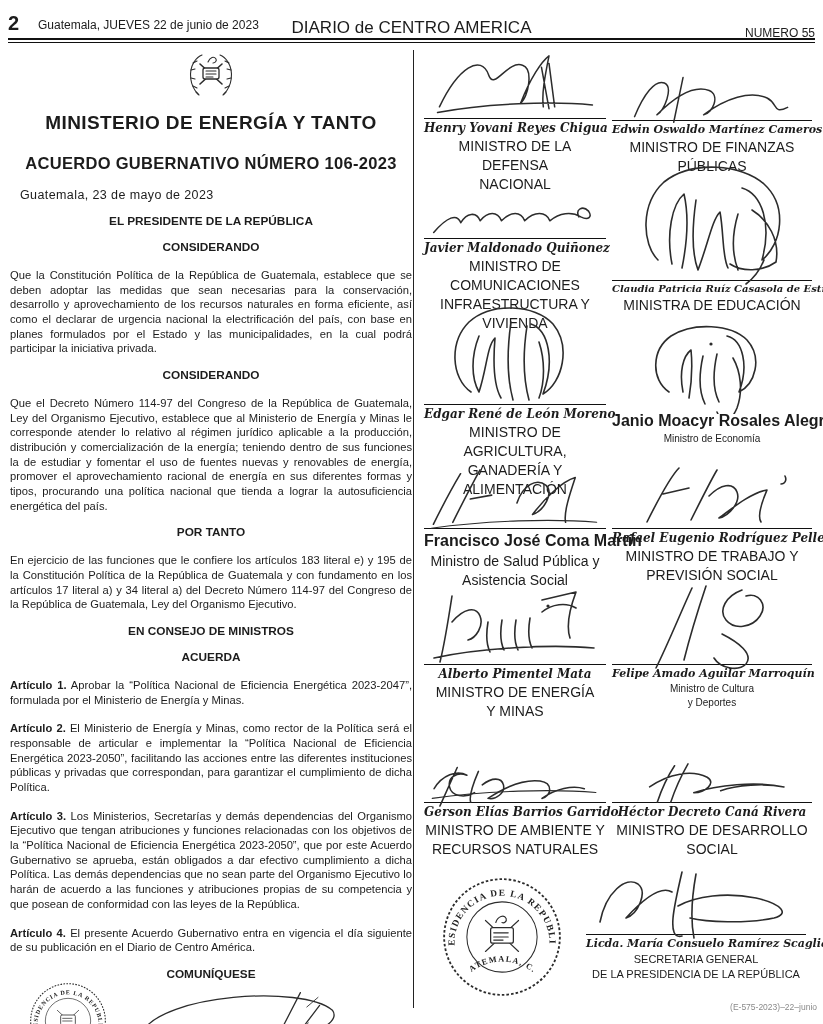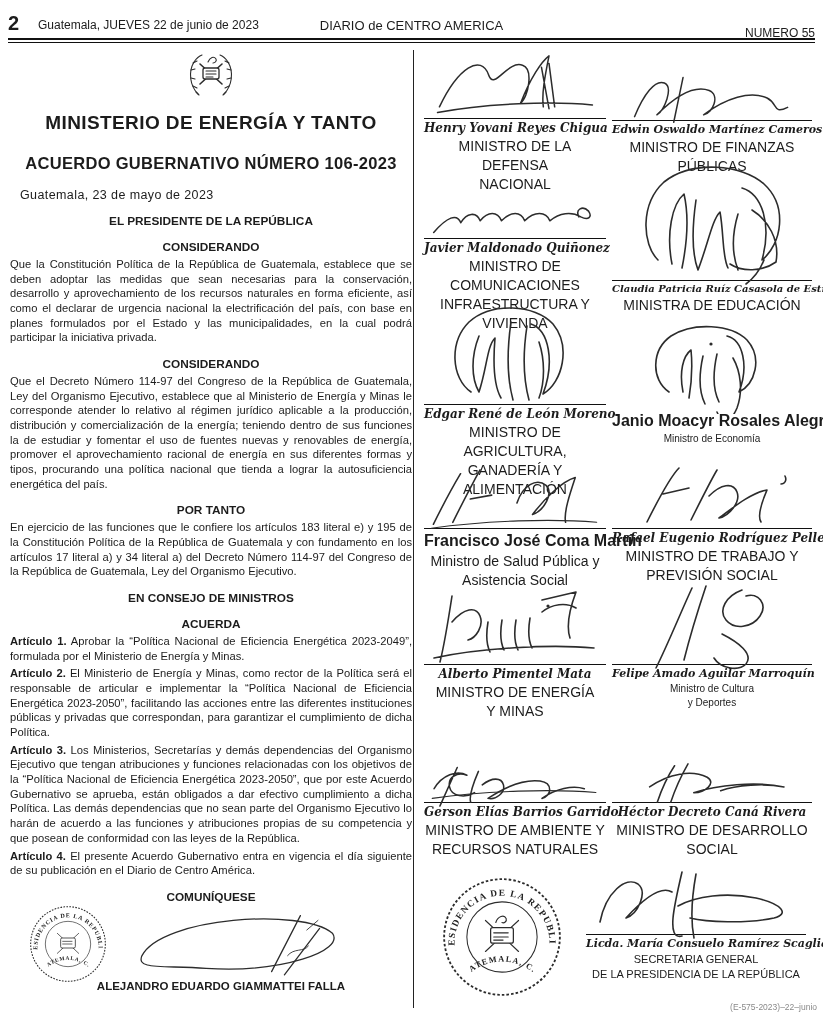--- a/index.html
+++ b/index.html
@@ -3,36 +3,36 @@
 <meta charset="utf-8">
 <style>
   * { box-sizing: border-box; margin: 0; padding: 0; }
   body { background:#d8d8d8; font-family:"Liberation Sans", sans-serif; }
   .page { position:relative; width:823px; height:1024px; background:#fff; color:#1c1c1c; overflow:hidden; margin:0 auto; }
 
   
   .masthead { position:absolute; top:12px; left:8px; right:8px; height:24px; }
   .pgnum { position:absolute; left:0; top:0; font-size:20px; font-weight:bold; }
   .edate { position:absolute; left:30px; top:6px; font-size:12px; }
-  .paper { position:absolute; left:50%; transform:translateX(-50%); top:6px; font-size:13px; }
+  .paper { position:absolute; left:50%; transform:translateX(-50%); top:6px; font-size:17px; }
   .issue { position:absolute; right:0; top:6px; font-size:12px;margin-top:8px; }
   .rule-double { position:absolute; top:38px; left:8px; right:8px; height:5px; border-top:2px solid #111; border-bottom:1px solid #111; }
 
   
   .col-left { position:absolute; top:46px; left:10px; width:402px; }
   .v-divider { position:absolute; top:50px; left:413px; width:1px; height:958px; background:#222; }
   .col-right { position:absolute; top:44px; left:416px; width:402px; height:976px; }
 
   
   .emblem-wrap { text-align:center; margin-top:4px; }
   .h-ministry { text-align:center; font-size:19px; font-weight:bold; letter-spacing:.4px; margin-top:8px; }
   .h-acuerdo  { text-align:center; font-size:16.5px; font-weight:bold; letter-spacing:.3px; margin-top:20px; }
   .place-date { font-size:12.5px; margin-top:15px; letter-spacing:.4px; padding-left:10px; }
   .chead { text-align:center; font-weight:bold; font-size:11.8px; margin-top:12px; }
-  .body-p { font-size:11.2px; line-height:1.31; text-align:justify; margin-top:3px; }
+  .body-p { font-size:11.2px; line-height:1.31; text-align:justify; margin-top:14px; }
   .body-p b { font-weight:bold; }
 
   
   .sig { position:absolute; text-align:center; }
   .sig svg.scribble { display:block; margin:0 auto; }
   .sig-line { border-top:1.4px solid #111; width:100%; margin-top:-6px; }
   .sig-name-script { font-family:"DejaVu Serif", serif; font-style:italic; font-weight:bold; font-size:12px; margin-top:2px; white-space:nowrap; }
   .sig-name-sans { font-weight:bold; font-size:16px; margin-top:3px; white-space:nowrap; }
   .sig-title { font-size:14px; margin-top:2px; white-space:pre-line; line-height:1.35; }
 
@@ -102,21 +102,21 @@
 
     <div class="chead">CONSIDERANDO</div>
     <p class="body-p">Que el Decreto Número 114-97 del Congreso de la República de Guatemala, Ley del Organismo Ejecutivo, establece que al Ministerio de Energía y Minas le corresponde atender lo relativo al régimen jurídico aplicable a la producción, distribución y comercialización de la energía; teniendo dentro de sus funciones la de estudiar y fomentar el uso de fuentes nuevas y renovables de energía, promover el aprovechamiento racional de energía en sus diferentes formas y tipos, procurando una política nacional que tienda a lograr la autosuficiencia energética del país.</p>
 
     <div class="chead">POR TANTO</div>
     <p class="body-p">En ejercicio de las funciones que le confiere los artículos 183 literal e) y 195 de la Constitución Política de la República de Guatemala y con fundamento en los artículos 17 literal a) y 34 literal a) del Decreto Número 114-97 del Congreso de la República de Guatemala, Ley del Organismo Ejecutivo.</p>
 
     <div class="chead">EN CONSEJO DE MINISTROS</div>
     <div class="chead">ACUERDA</div>
 
-    <p class="body-p"><b>Artículo 1.</b> <span>Aprobar la “Política Nacional de Eficiencia Energética 2023-2049”, formulada por el Ministerio de Energía y Minas.</span></p>
+    <p class="body-p"><b>Artículo 1.</b> <span>Aprobar la “Política Nacional de Eficiencia Energética 2023-2047”, formulada por el Ministerio de Energía y Minas.</span></p>
     <p class="body-p"><b>Artículo 2.</b> <span>El Ministerio de Energía y Minas, como rector de la Política será el responsable de articular e implementar la “Política Nacional de Eficiencia Energética 2023-2050”, facilitando las acciones entre las diferentes instituciones públicas y privadas que correspondan, para garantizar el cumplimiento de dicha Política.</span></p>
     <p class="body-p"><b>Artículo 3.</b> <span>Los Ministerios, Secretarías y demás dependencias del Organismo Ejecutivo que tengan atribuciones y funciones relacionadas con los objetivos de la “Política Nacional de Eficiencia Energética 2023-2050”, que por este Acuerdo Gubernativo se aprueba, están obligados a dar efectivo cumplimiento a dicha Política. Las demás dependencias que no sean parte del Organismo Ejecutivo lo harán de acuerdo a las funciones y atribuciones propias de su competencia y que posean de conformidad con las leyes de la República.</span></p>
     <p class="body-p"><b>Artículo 4.</b> <span>El presente Acuerdo Gubernativo entra en vigencia el día siguiente de su publicación en el Diario de Centro América.</span></p>
 
     <div class="chead">COMUNÍQUESE</div>
 
     <div class="president-block">
       <span class="president-seal">
         <svg width="104" height="80" viewBox="0 0 120 120">
           <circle cx="60" cy="60" r="56" fill="none" stroke="#2c2c2c" stroke-width="1.6" stroke-dasharray="2.5 2"></circle>

